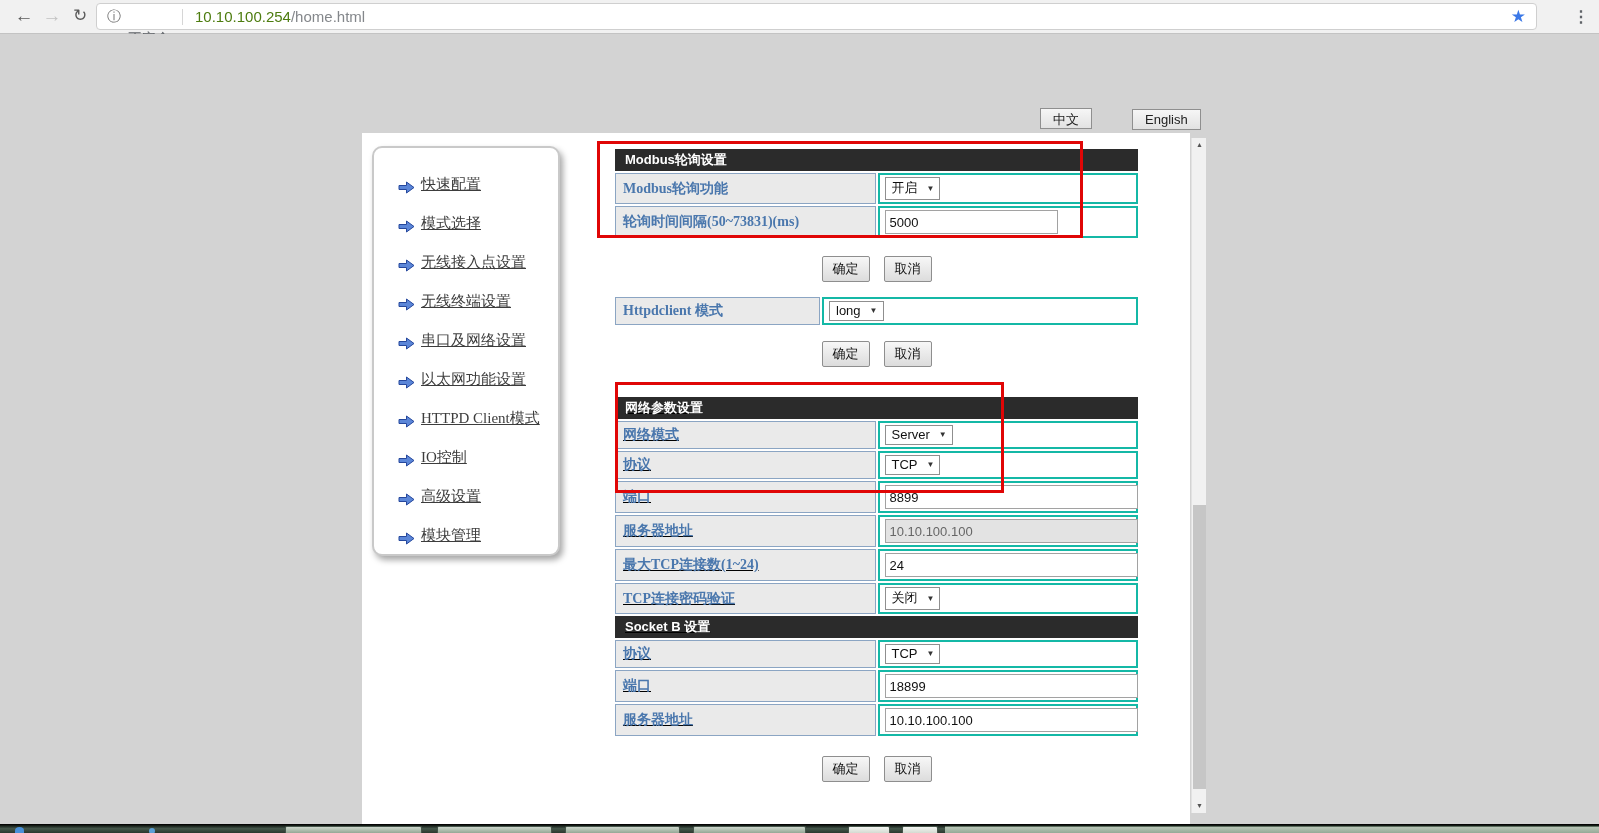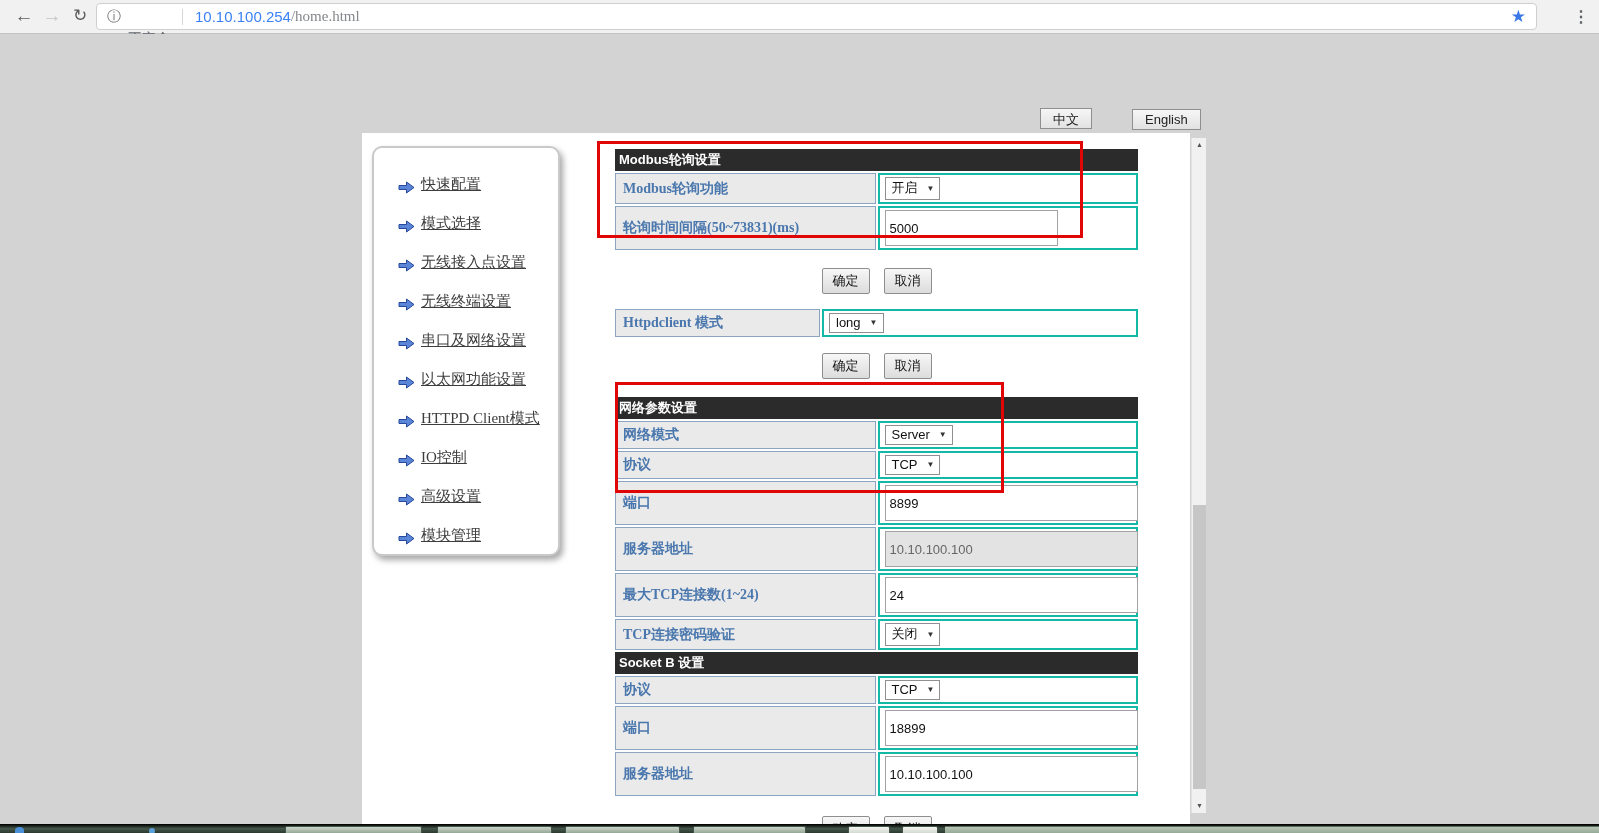--- a/index.html
+++ b/index.html
@@ -20,22 +20,22 @@
   }
   .nav-ico.disabled { color: #c2c2c2; }
   .omnibox {
     position: absolute; left: 96px; top: 3px; width: 1441px; height: 27px;
     background: #fff; border: 1px solid #cfcfcf; border-radius: 4px;
     display: flex; align-items: center; padding: 0 10px;
   }
   .info-ico { font-size: 14px; color: #6e6e6e; margin-right: 7px; }
   .sec-label { font-size: 14px; color: #5f6368; white-space: nowrap; margin-top: 44px; }
   .omni-sep { width: 1px; height: 16px; background: #d6d6d6; margin: 0 12px; }
-  .url-host { font-size: 15px; color: #3b82f6; }
-  .url-path { font-size: 15px; color: #84878b; font-family: Liberation Serif, serif; }
+  .url-host { font-size: 15px; color: #4d7c0f; }
+  .url-path { font-size: 15px; color: #84878b; }
   .omni-spacer { flex: 1; }
   .star-ico { font-size: 17px; color: #3b78e7; cursor: pointer; }
   .menu-dots {
     position: absolute; right: 6px; top: 5px; width: 24px; height: 24px;
     font-size: 16px; font-weight: bold; color: #5f6368; text-align: center; line-height: 24px; cursor: pointer;
   }
 
   
   .page { position: absolute; top: 34px; left: 0; width: 1599px; height: 790px; background: #d3d3d3; }
 
@@ -60,53 +60,53 @@
   .menu-link {
     font-family: "Liberation Serif", "DejaVu Serif", serif; font-size: 15px;
     color: #3d3d3d; text-decoration: underline; white-space: nowrap;
   }
 
   
   .main { position: absolute; left: 251px; top: 14px; width: 527px; }
   table.cfg { border-collapse: separate; border-spacing: 2px; width: 527px; background: #fff; table-layout: fixed; }
   tr.hdr td {
     background: #2b2b2b; color: #ffffff; font-weight: bold; font-size: 13px;
-    padding: 2px 4px; height: 21px; font-family: "Liberation Sans", sans-serif;
+    padding: 2px 10px; height: 21px; font-family: "Liberation Sans", sans-serif;
   }
   td.lbl {
     width: 205px; background: #eaeaea; border: 1px solid #8ba5c3;
     color: #4a77ad; font-weight: bold; font-size: 14px; padding: 2px 7px; height: 26px;
     font-family: "Liberation Serif", "DejaVu Serif", serif; white-space: nowrap; overflow: hidden;
   }
   td.val { background: #fff; border: 2px solid #14b8a6; padding: 2px 5px; height: 26px; }
 
   .sel {
     display: inline-flex; align-items: center; background: #fff; border: 1px solid #8f8f8f;
     padding: 1px 5px 2px 6px; font-size: 13px; color: #111; cursor: pointer; min-height: 20px;
   }
   .sel .arr { font-size: 8px; color: #333; margin-left: 9px; }
   input.txt {
-    height: 36px; border: 1px solid #a2a2a2; font-size: 13px; padding: 0 4px;
+    height: 24px; border: 1px solid #a2a2a2; font-size: 13px; padding: 0 4px;
     font-family: "Liberation Sans", sans-serif; color: #111; background: #fff;
   }
   input.w173 { width: 173px; }
   input.w253 { width: 253px; }
   input.dis { background: #e3e3e3; color: #666; }
 
   .btnrow { text-align: center; }
   .btnrow .gap { display: inline-block; width: 14px; }
   button.std {
     min-width: 40px; padding: 3px 10px; font-size: 13px; color: #111;
     background: linear-gradient(#f7f7f7, #dcdcdc); border: 1px solid #8e8e8e; border-radius: 2px;
     cursor: pointer; font-family: "Liberation Sans", sans-serif;
   }
   #btnrow-modbus { margin-top: 16px; }
   #tbl-httpd { margin-top: 13px; }
   #btnrow-httpd { margin-top: 14px; }
-  #tbl-netsock { margin-top: 16px; }
+  #tbl-netsock { margin-top: 28px; text-decoration: underline; }
   #btnrow-netsock { margin-top: 18px; }
 
   
   .redbox { position: absolute; border: 3px solid #e00606; z-index: 40; pointer-events: none; }
   #redbox-modbus { left: 597px; top: 141px; width: 486px; height: 97px; }
   #redbox-network { left: 615px; top: 382px; width: 389px; height: 111px; }
 
   
   .scrollbar {
     position: absolute; left: 1191px; top: 138px; width: 15px; height: 675px;

